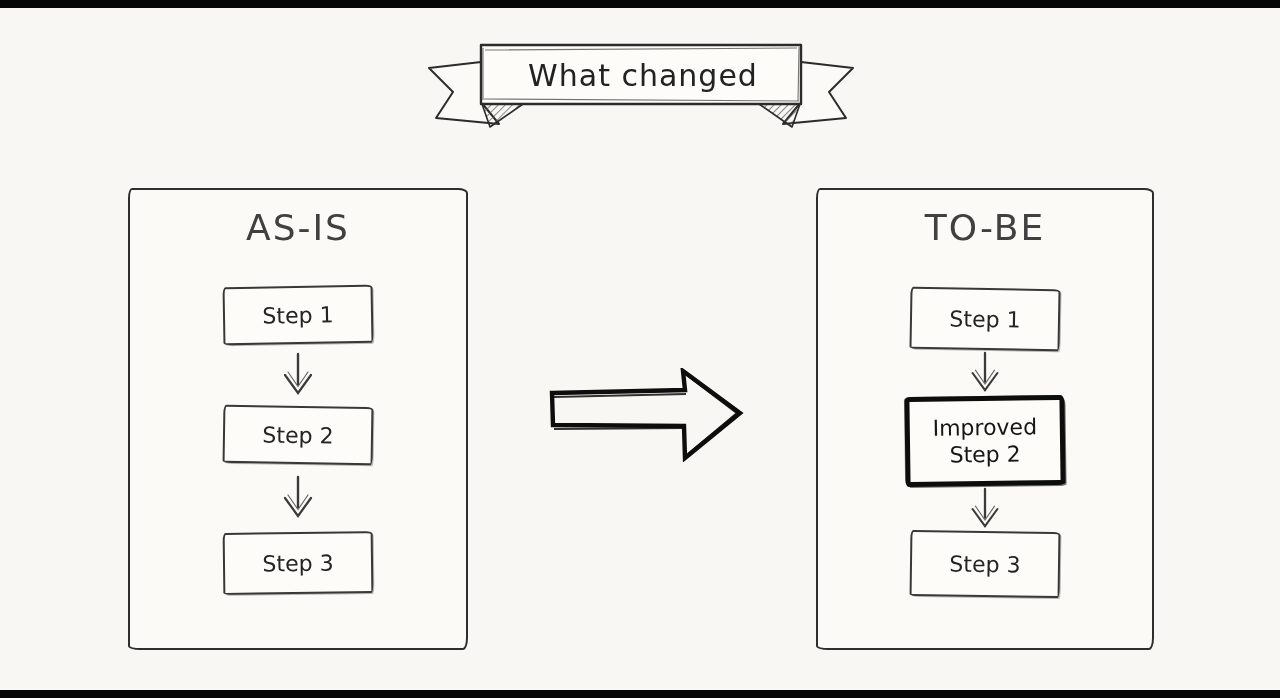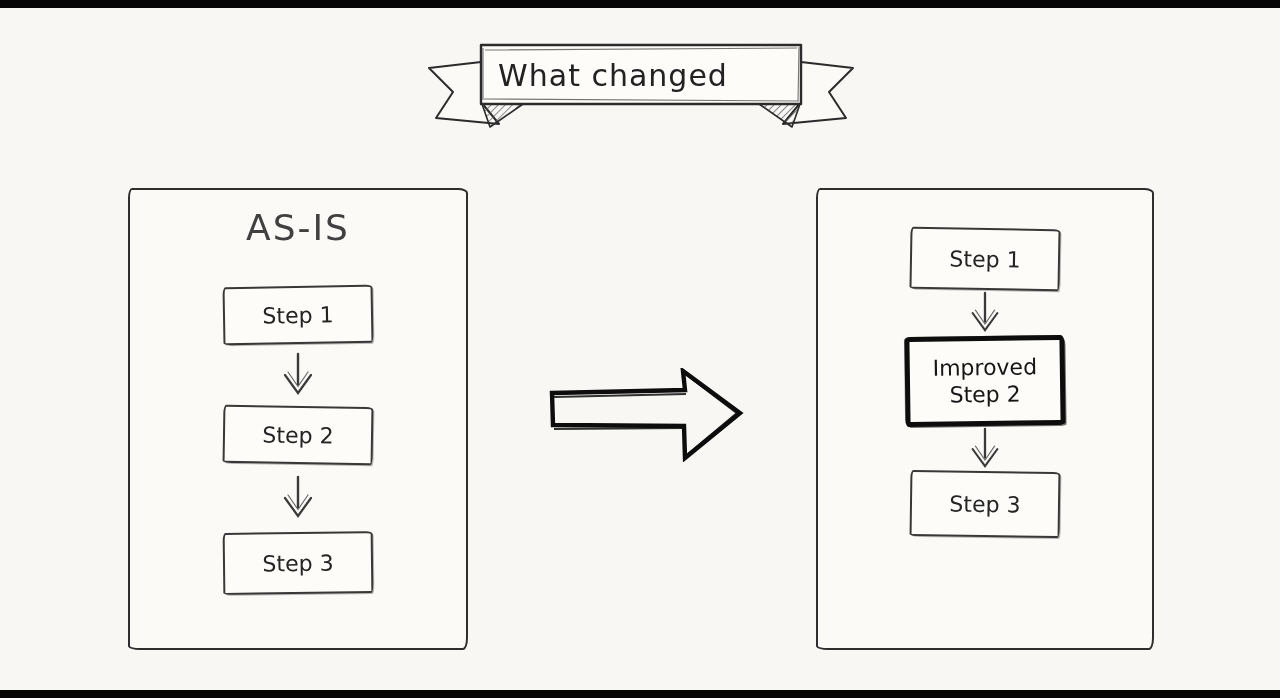--- a/index.html
+++ b/index.html
@@ -16,21 +16,21 @@
   
   .edge-bar { position: absolute; left: 0; width: 1280px; height: 8px; background: #070707; }
   .edge-bar.top { top: 0; }
   .edge-bar.bottom { bottom: 0; }
 
   
   .ribbon-svg { position: absolute; left: 423px; top: 38px; width: 434px; height: 100px; }
   .banner-title {
     position: absolute; left: 483px; top: 45px; width: 260px; height: 60px;
     display: flex; align-items: center; justify-content: center;
-    font-size: 30px; letter-spacing: 1px; color: #222;
+    font-size: 30px; letter-spacing: 1px; color: #222; padding-left: 30px;
   }
 
   
   .panel {
     position: absolute; top: 188px; height: 462px;
     background: #fbfaf6;
     border: 2.2px solid #2e2e2e;
     border-radius: 4px 10px 5px 12px / 10px 5px 12px 4px;
     box-sizing: border-box;
     display: flex; flex-direction: column; align-items: center;
@@ -151,20 +151,21 @@
   </div>
 
   <svg class="big-arrow-svg" viewBox="0 0 196 94" aria-hidden="true">
     <g fill="none" stroke="#0d0d0d" stroke-linejoin="miter">
       <path d="M4 25 L137 22 L135 3 L192 45 L137 90 L136 58 L5 57 Z" stroke-width="4.4"></path>
       <path d="M6 29 L138 26 M6 61 L137 60 M139 7 L189 45 L140 86" stroke-width="2.2" opacity="0.85"></path>
     </g>
   </svg>
 
   <div class="panel right">
+    <div class="panel-title">TO-BE</div>
 
     <div class="stepbox rot-d mt-first-right h62">
       <span class="lbl">Step 1</span>
     </div>
 
     <div class="down-arrow-wrap daw-46">
       <svg width="40" height="44" viewBox="0 0 40 46" aria-hidden="true">
         <g stroke="#3a3a3a" fill="none" stroke-linecap="round">
           <path d="M20 2 L20 32" stroke-width="2.4"></path>
           <path d="M7 23 L20 41 L33 23" stroke-width="2.2"></path>

